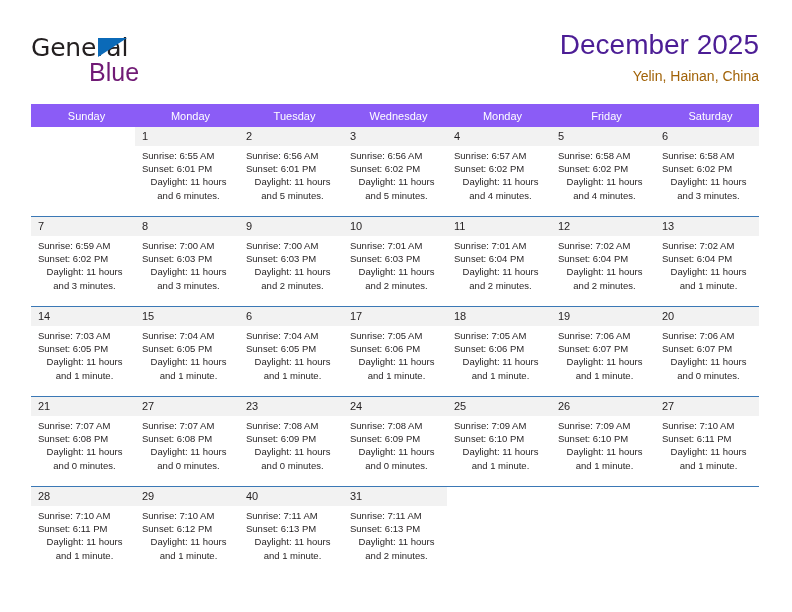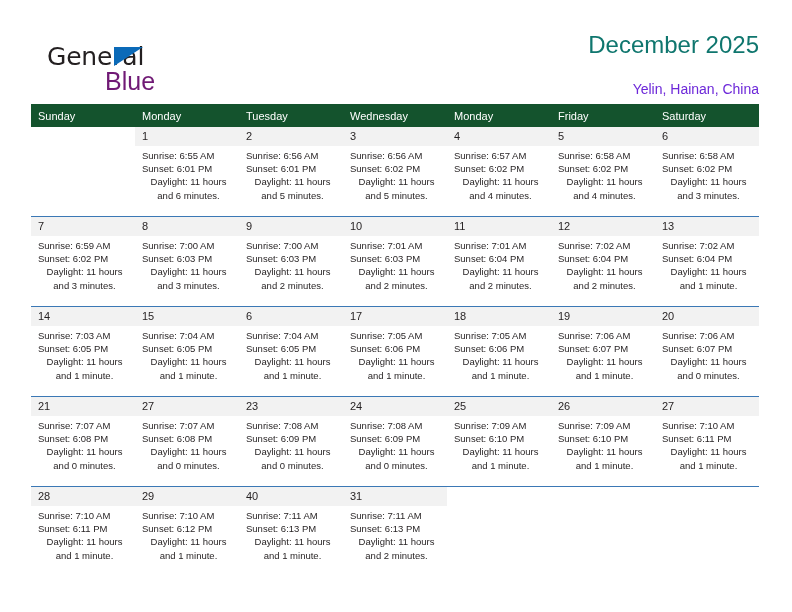--- a/index.html
+++ b/index.html
@@ -25,25 +25,24 @@
   
   .topbar {
     position: absolute;
     left: 31px;
     top: 28px;
     right: 33px;
     height: 70px;
   }
   .logo {
     position: absolute;
-    left: 16px;
+    left: 0;
     top: 6px;
     width: 200px;
     height: 56px;
-    margin-top: 9px;
   }
   .logo-general {
     position: absolute;
     left: 0;
     top: 0;
     font-size: 25px;
     line-height: 27px;
     color: #231f20;
     letter-spacing: -0.2px;
     font-family: "DejaVu Sans", sans-serif;
@@ -69,50 +68,50 @@
     font-weight: 400;
   }
 
   .titleblock {
     position: absolute;
     right: 0;
     top: 0;
     text-align: right;
   }
   .cal-title {
-    font-size: 24px;
+    font-size: 28px;
     line-height: 34px;
-    color: #0f766e;
+    color: #4c1d95;
     font-weight: 400;
     white-space: nowrap;
   }
   .cal-subtitle {
-    margin-top: 19px;
+    margin-top: 6px;
     font-size: 14px;
     line-height: 17px;
-    color: #6d28d9;
+    color: #a16207;
     font-weight: 400;
     white-space: nowrap;
   }
 
   
   .calendar {
     position: absolute;
     left: 31px;
     top: 104px;
     width: 728px;
     border-collapse: collapse;
     table-layout: fixed;
   }
   .calendar th {
-    background: #14532d;
+    background: #8b5cf6;
     color: #ffffff;
     font-size: 11px;
     font-weight: 400;
-    text-align: left;
+    text-align: center;
     padding: 5px 0 5px 7px;
     height: 13px;
     border: none;
   }
   .calendar col { width: 104px; }
 
   .calendar td {
     vertical-align: top;
     padding: 0;
     border: none;

